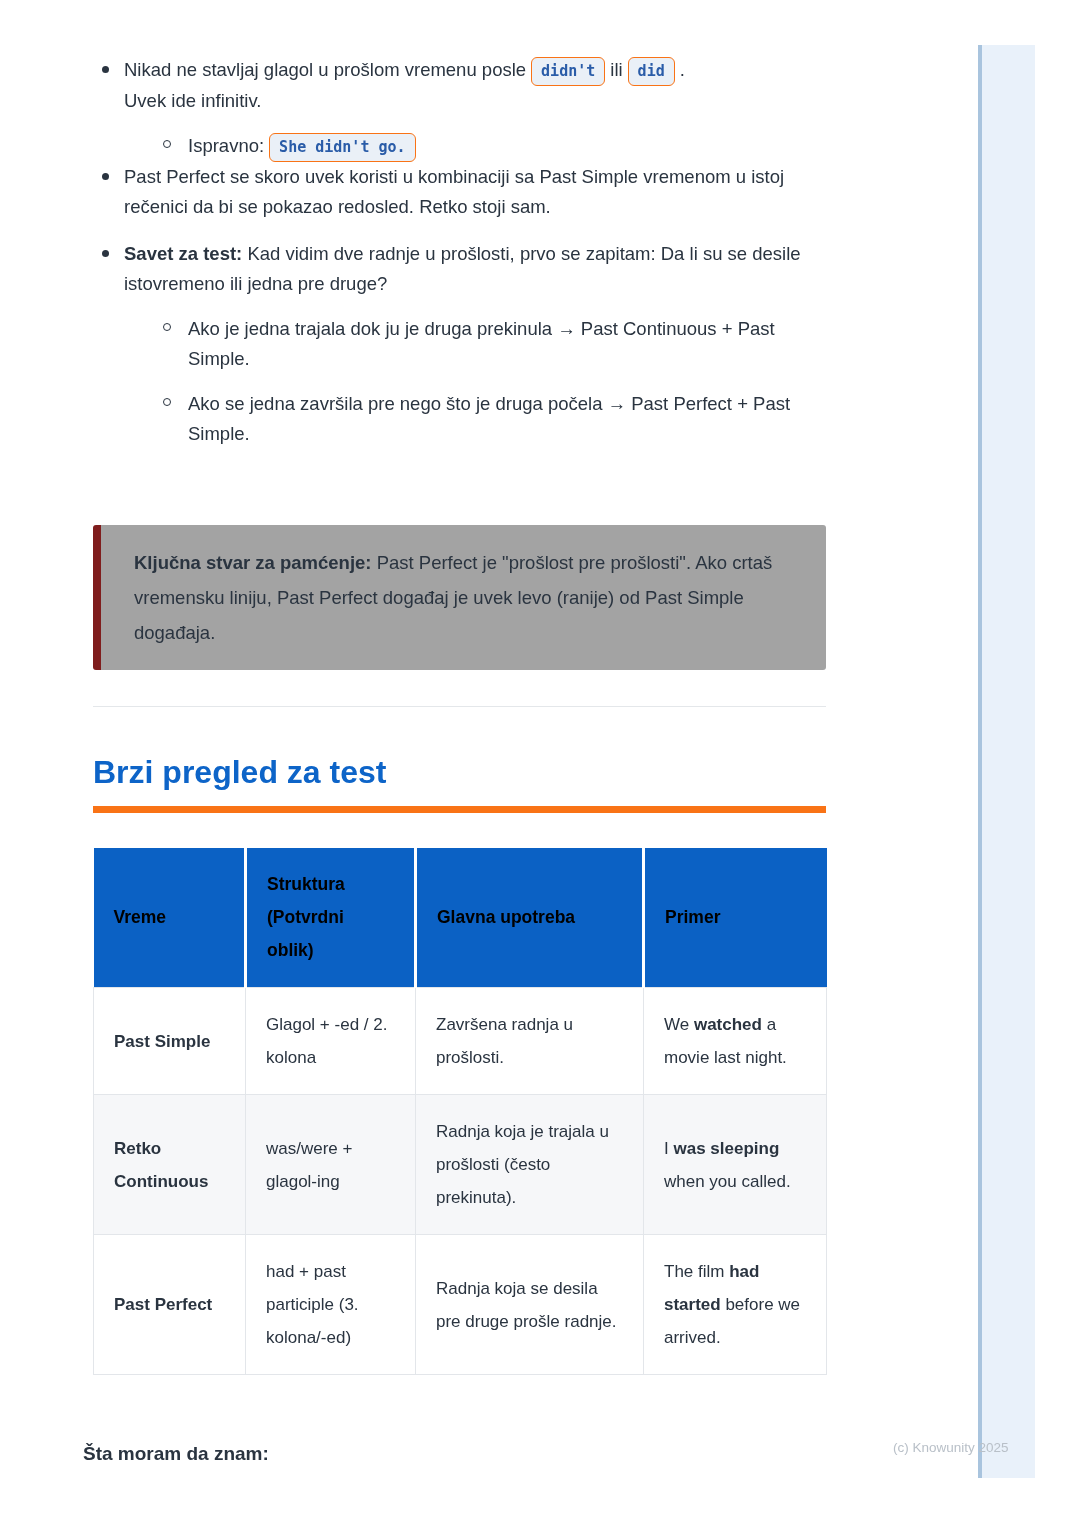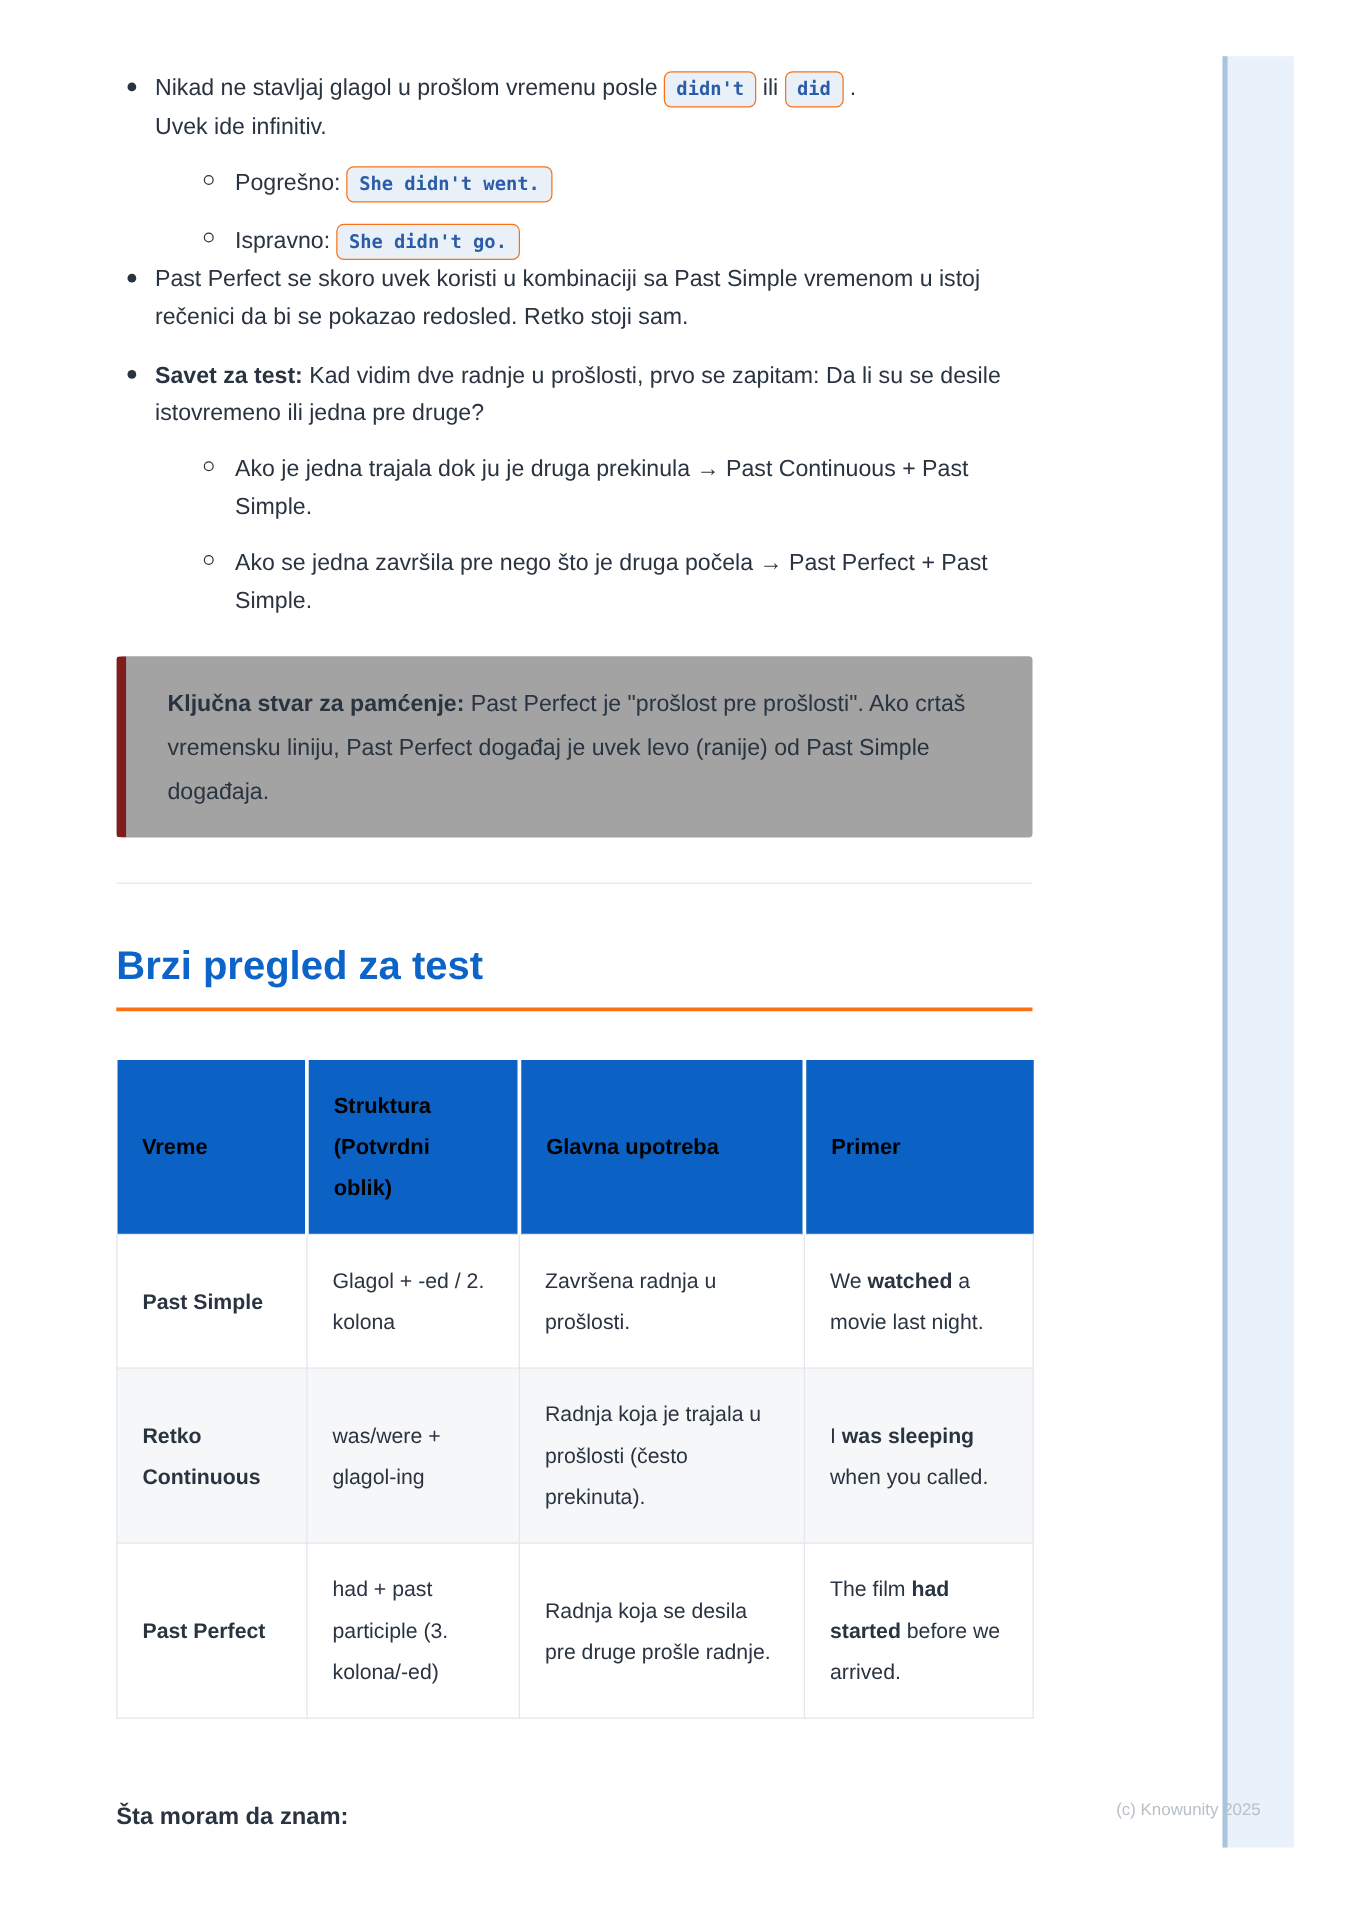--- a/index.html
+++ b/index.html
@@ -61,21 +61,21 @@
   
   .divider {
     position: absolute; left: 93px; top: 706px; width: 733px;
     height: 1px; background: #e4e7ea;
   }
   .section-heading {
     position: absolute; left: 93px; top: 752px; width: 733px;
     font-size: 32px; font-weight: 700; color: #0d64c8;
     line-height: 40px;
     padding-bottom: 14px;
-    border-bottom: 3px solid #f97316;
+    border-bottom: 7px solid #f97316;
   }
 
   
   .qtable {
     position: absolute; left: 93px; top: 848px; width: 733px;
     border-collapse: collapse;
     table-layout: fixed;
   }
   .qtable col.c1 { width: 152px; }
   .qtable col.c2 { width: 170px; }
@@ -98,21 +98,21 @@
     vertical-align: middle;
     padding: 20px;
     border: 1px solid #e3e6ea;
     background: #ffffff;
   }
   .qtable tr.alt td { background: #f6f7f9; }
   .qtable td.name { font-weight: 700; }
 
   
   .footer-heading {
-    position: absolute; left: 93px; top: 1443px;
+    position: absolute; left: 83px; top: 1443px;
     font-size: 19px; font-weight: 700;
   }
   .watermark {
     position: absolute; left: 893px; top: 1440px;
     font-size: 13.5px; color: #b9c0c8;
     z-index: 5;
   }
 
   
   .side-strip {
@@ -134,24 +134,20 @@
 
     <div class="bullets">
 
       <div class="li l1">
         <span class="marker"></span>
         <div>
           <span>Nikad ne stavljaj glagol u prošlom vremenu posle</span><span class="chip">didn't</span><span>ili</span><span class="chip">did</span><span>.</span>
           <div>Uvek ide infinitiv.</div>
         </div>
         <div class="sublist">
-          <div class="li l2">
-            <span class="marker"></span>
-            <span>Pogrešno:</span><span class="chip">She didn't went.</span>
-          </div>
           <div class="li l2">
             <span class="marker"></span>
             <span>Ispravno:</span><span class="chip">She didn't go.</span>
           </div>
         </div>
       </div>
 
       <div class="li l1 gap-md">
         <span class="marker"></span>
         <div>Past Perfect se skoro uvek koristi u kombinaciji sa Past Simple vremenom u istoj rečenici da bi se pokazao redosled. Retko stoji sam.</div>

